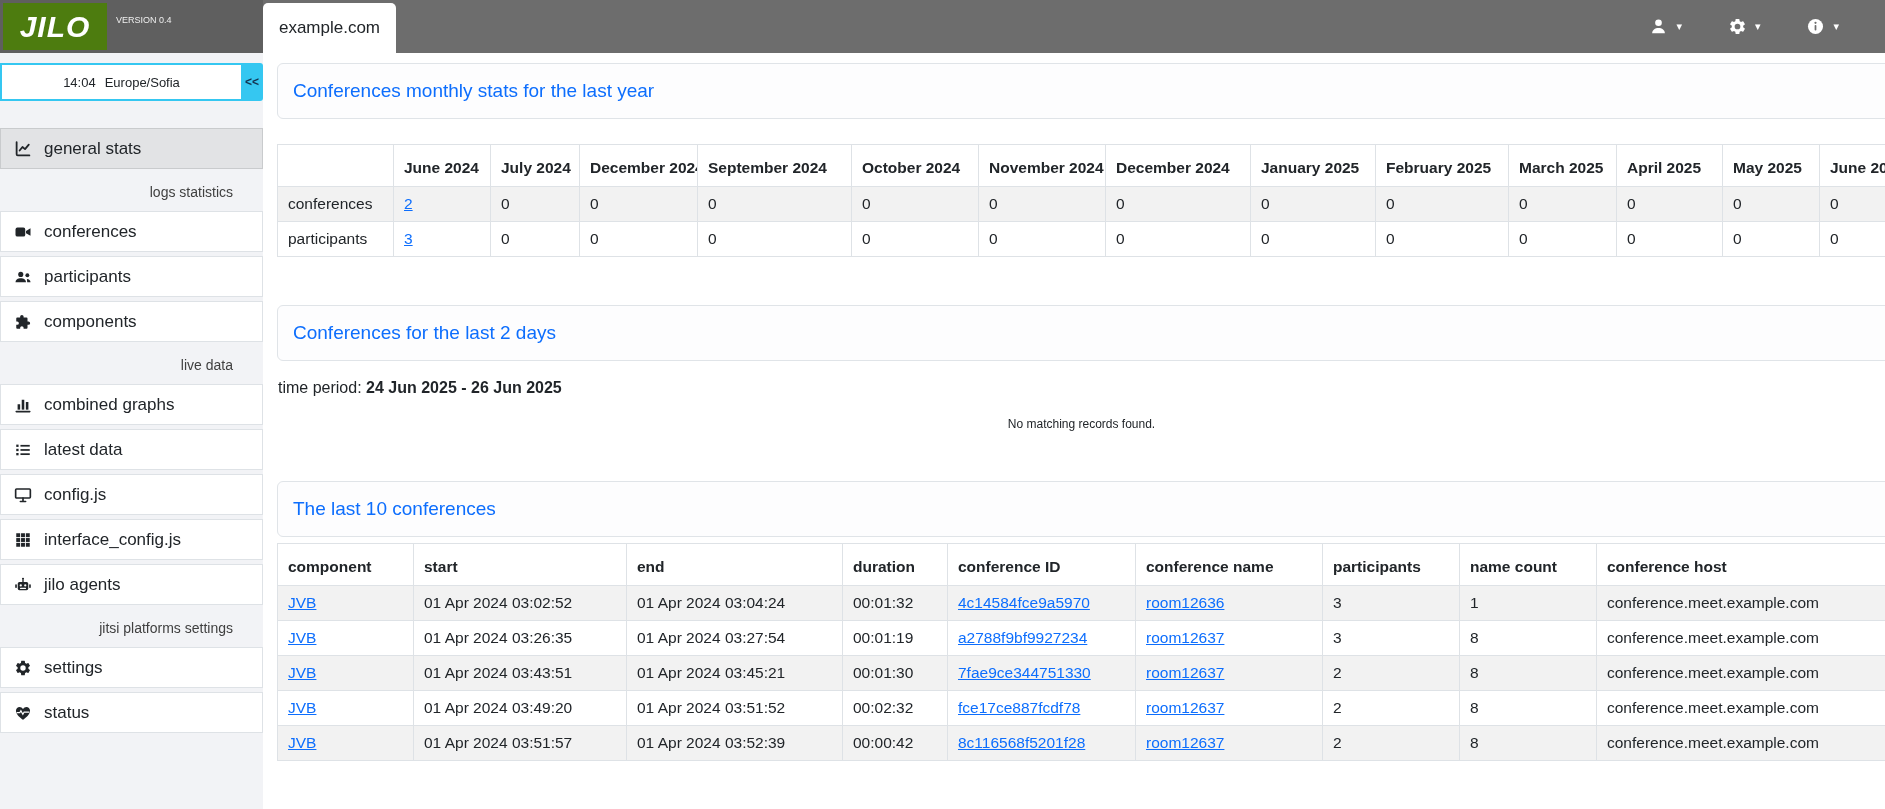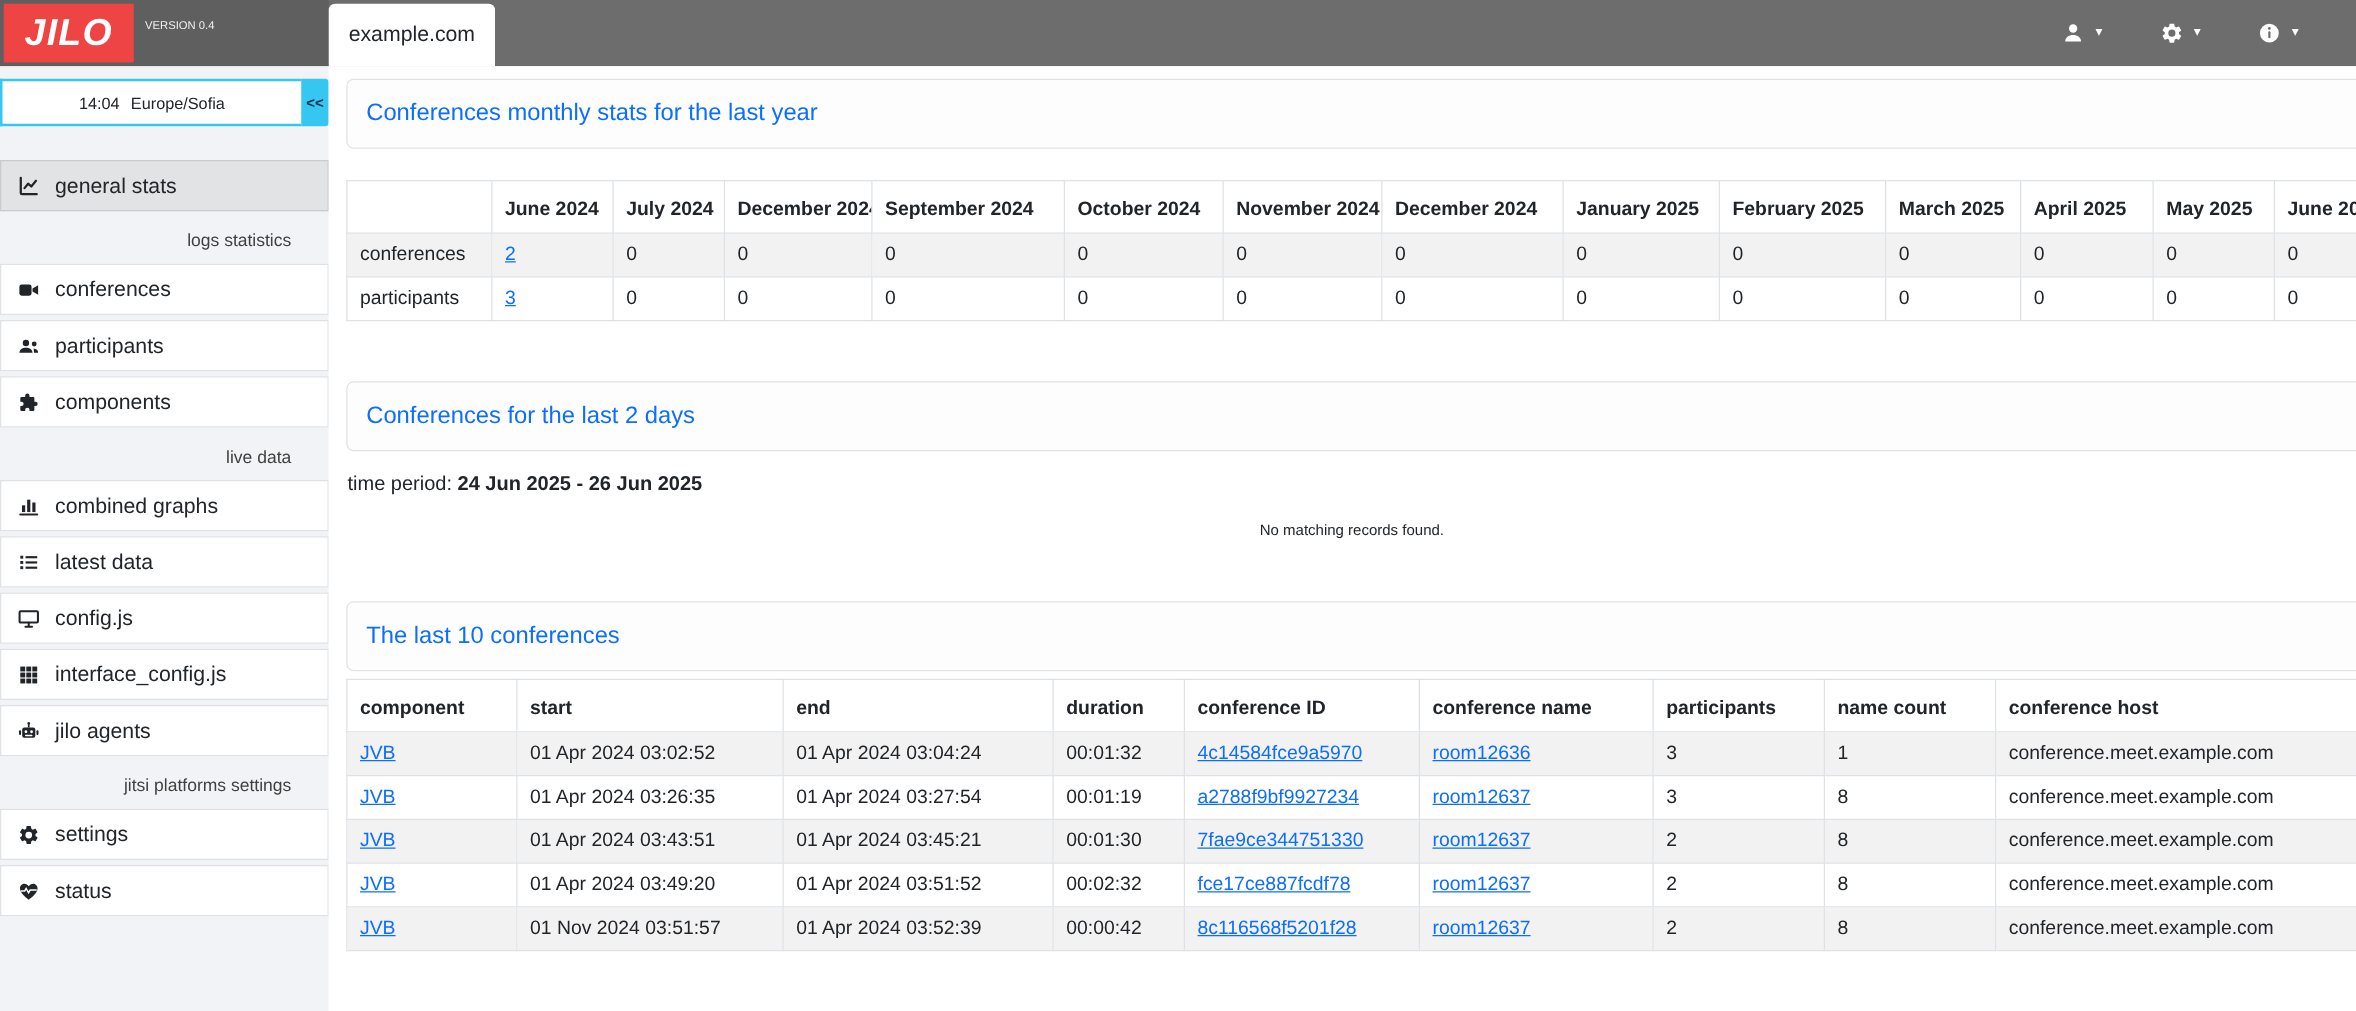--- a/index.html
+++ b/index.html
@@ -6,21 +6,21 @@
   html,body { margin:0; padding:0; }
   body {
     width:1885px; height:809px; overflow:hidden;
     font-family:"Liberation Sans","DejaVu Sans",sans-serif;
     color:#212529; background:#fff;
   }
   
   .topbar { height:53px; background:#6d6d6d; display:flex; align-items:stretch; }
   .topbar-left { flex:0 0 263px; background:#5f5f5f; display:flex; align-items:center; }
   .logo {
-    background:#ef4444; color:#fff; font-style:italic; font-weight:bold;
+    background:#4d7c0f; color:#fff; font-style:italic; font-weight:bold;
     font-size:30px; letter-spacing:1px; width:104px; height:47px; margin:3px 0 3px 3px;
     display:flex; align-items:center; justify-content:center; cursor:pointer;
   }
   .version { color:#efefef; font-size:9px; margin-left:9px; margin-top:-14px; }
   .tab {
     background:#fff; width:133px; margin-top:3px; border-radius:5px 5px 0 0;
     display:flex; align-items:center; justify-content:center; font-size:17px; cursor:pointer;
   }
   .topbar-spacer { flex:1; }
   .tb-group { display:flex; align-items:center; gap:8px; margin-right:46px; cursor:pointer; color:#fff; }
@@ -403,21 +403,21 @@
             <td>01 Apr 2024 03:51:52</td>
             <td>00:02:32</td>
             <td><a class="lnk" href="#">fce17ce887fcdf78</a></td>
             <td><a class="lnk" href="#">room12637</a></td>
             <td>2</td>
             <td>8</td>
             <td>conference.meet.example.com</td>
           </tr>
           <tr>
             <td><a class="lnk" href="#">JVB</a></td>
-            <td>01 Nov 2024 03:51:57</td>
+            <td>01 Apr 2024 03:51:57</td>
             <td>01 Apr 2024 03:52:39</td>
             <td>00:00:42</td>
             <td><a class="lnk" href="#">8c116568f5201f28</a></td>
             <td><a class="lnk" href="#">room12637</a></td>
             <td>2</td>
             <td>8</td>
             <td>conference.meet.example.com</td>
           </tr>
         </tbody>
       </table>

